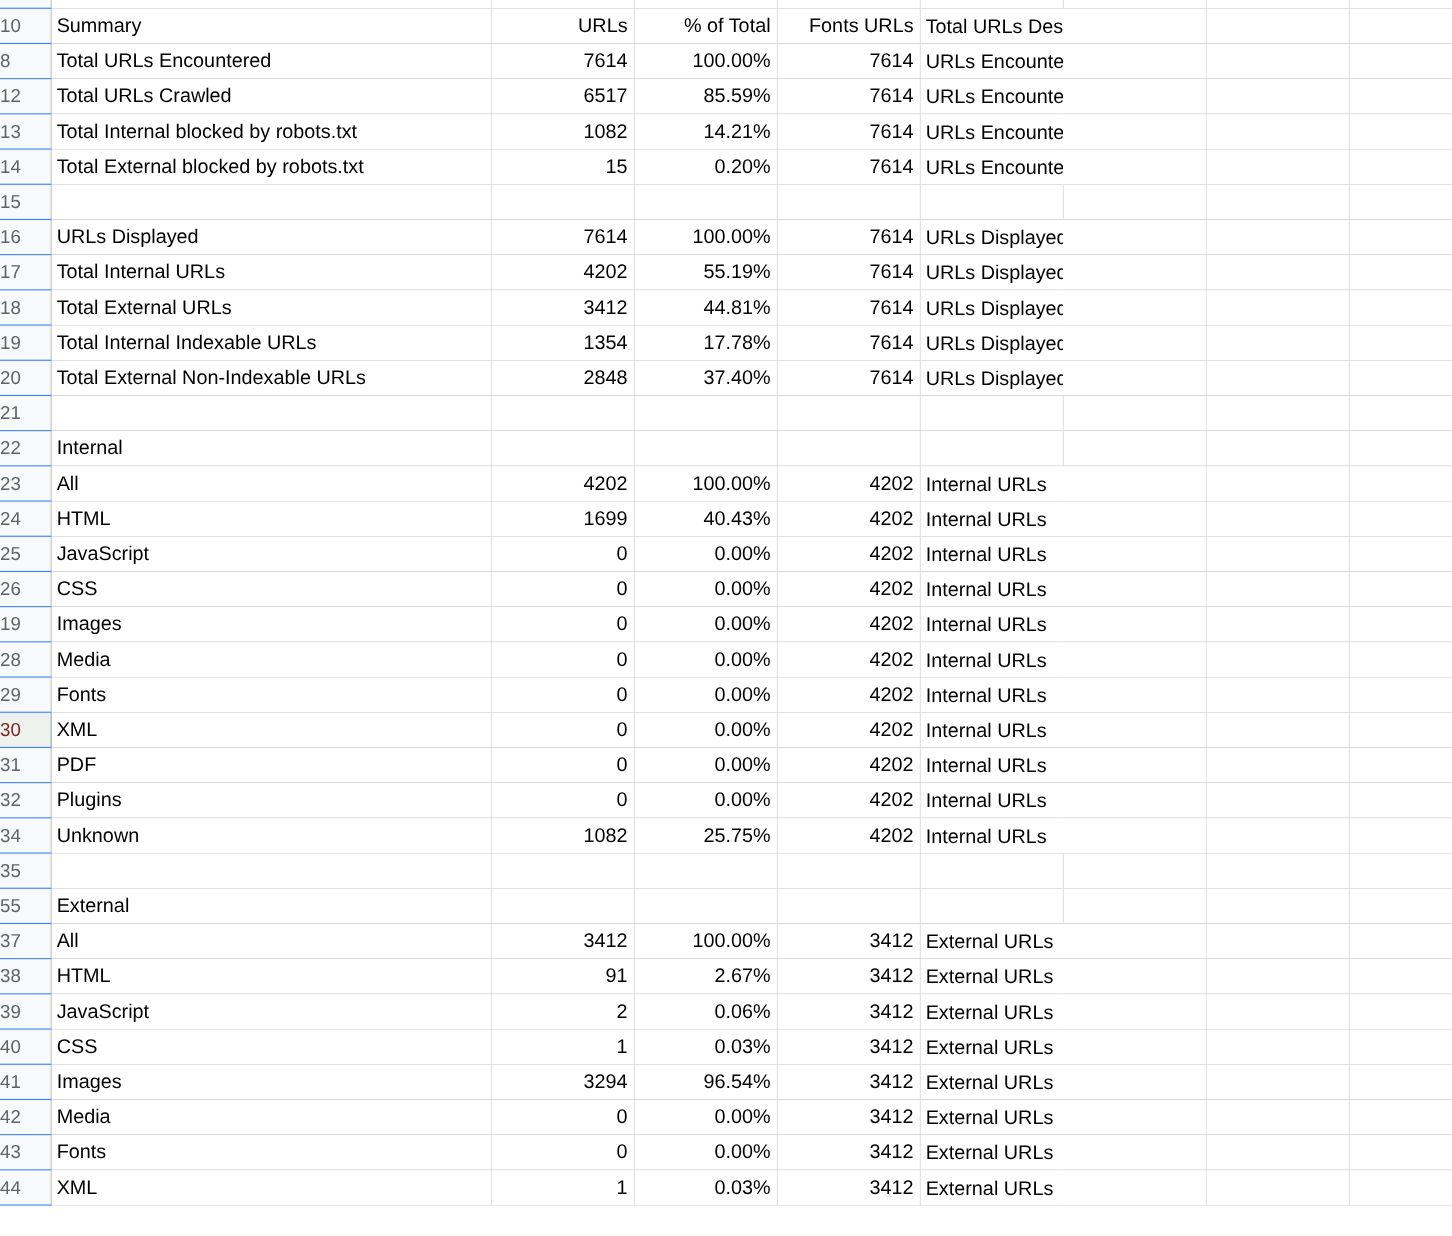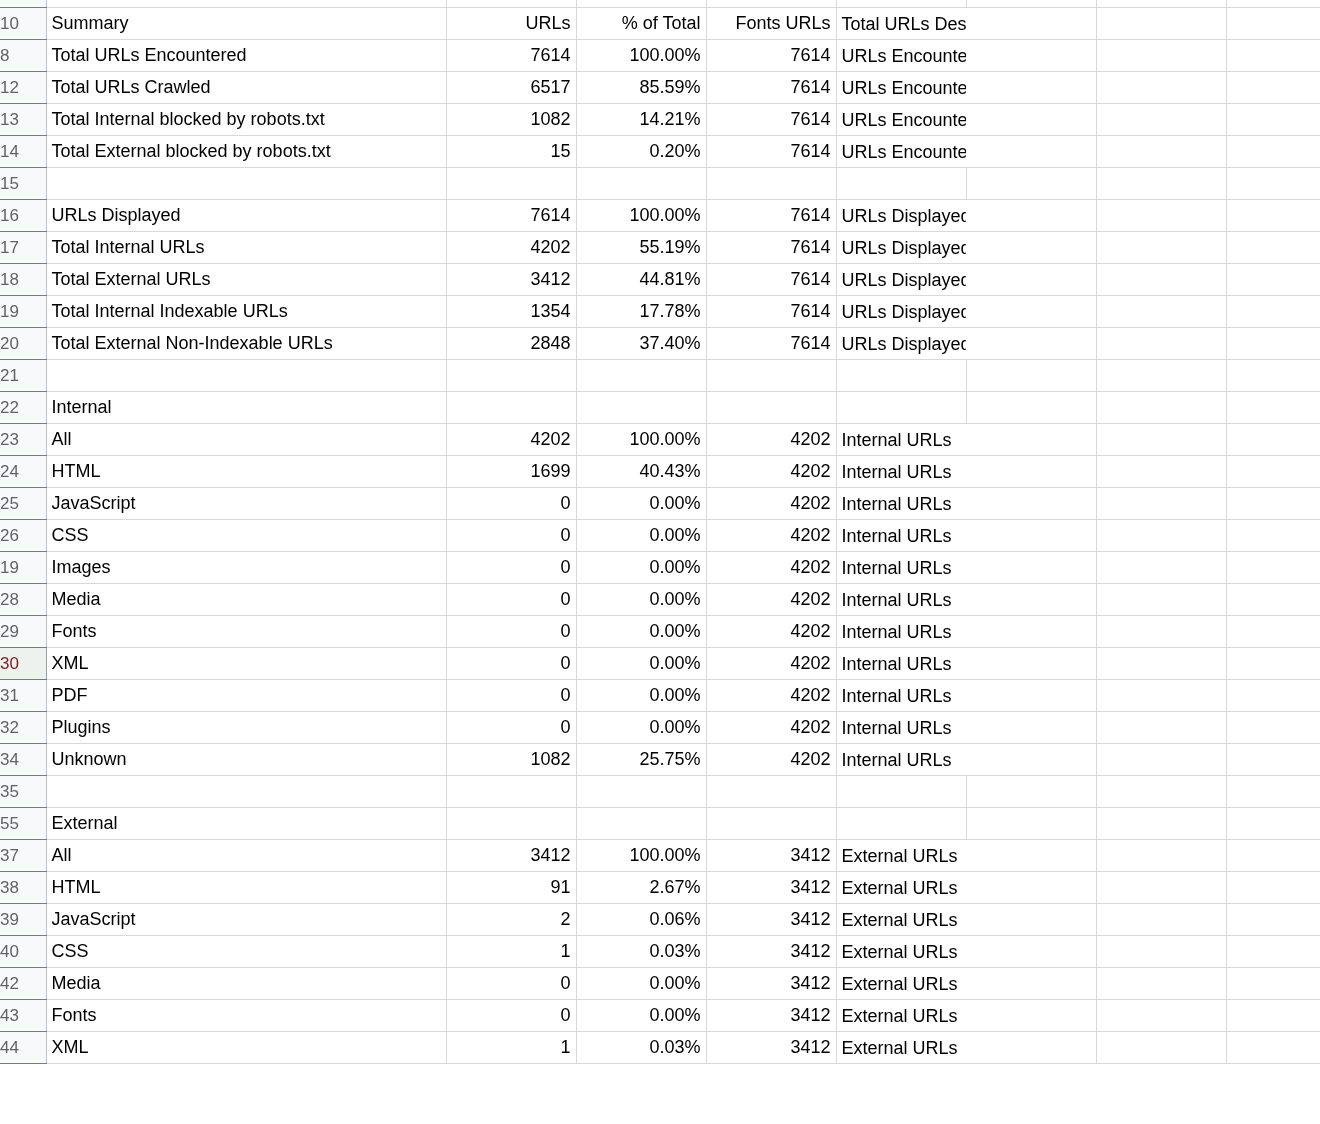--- a/index.html
+++ b/index.html
@@ -491,20 +491,33 @@
           <td class="cell num">0.03%</td>
           <td class="cell num">3412</td>
           <td class="cell txt spill">
             <span>External URLs</span>
           </td>
           <td class="cell empty"></td>
           <td class="cell empty"></td>
           <td class="cell empty"></td>
         </tr>
         <tr class="row">
+          <td class="rowhdr">41</td>
+          <td class="cell txt">Images</td>
+          <td class="cell num">3294</td>
+          <td class="cell num">96.54%</td>
+          <td class="cell num">3412</td>
+          <td class="cell txt spill">
+            <span>External URLs</span>
+          </td>
+          <td class="cell empty"></td>
+          <td class="cell empty"></td>
+          <td class="cell empty"></td>
+        </tr>
+        <tr class="row">
           <td class="rowhdr">42</td>
           <td class="cell txt">Media</td>
           <td class="cell num">0</td>
           <td class="cell num">0.00%</td>
           <td class="cell num">3412</td>
           <td class="cell txt spill">
             <span>External URLs</span>
           </td>
           <td class="cell empty"></td>
           <td class="cell empty"></td>

